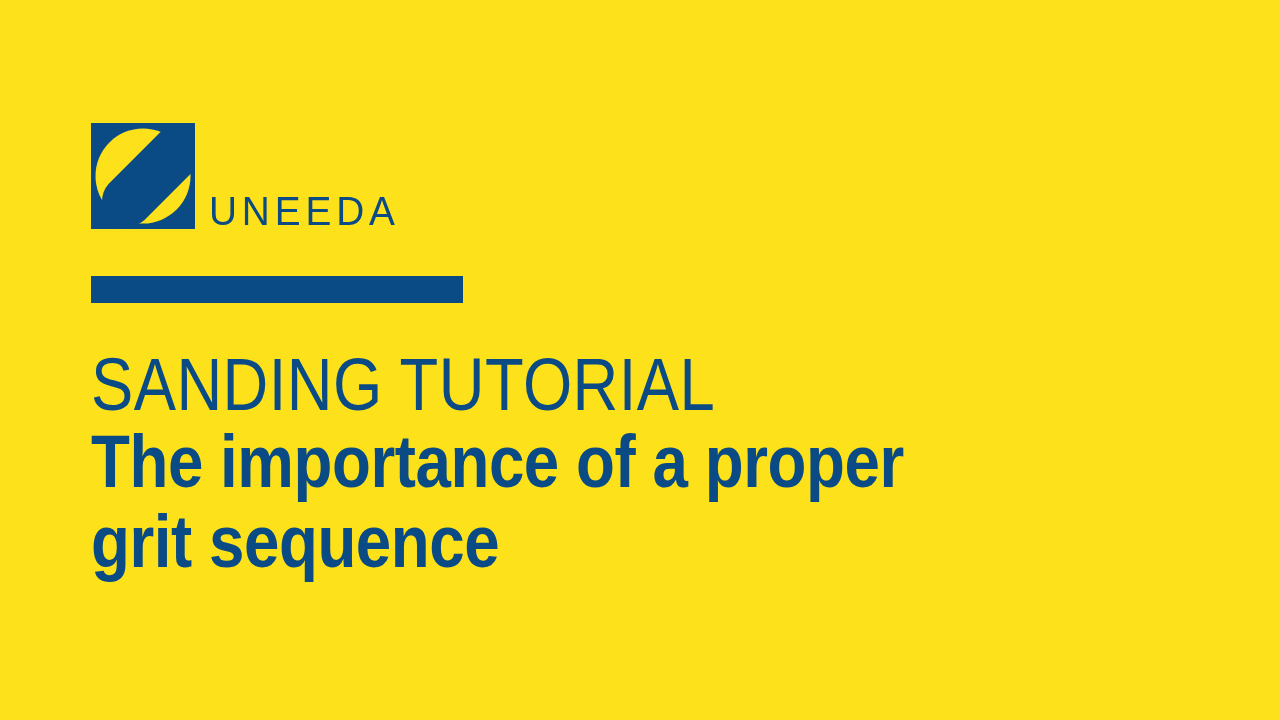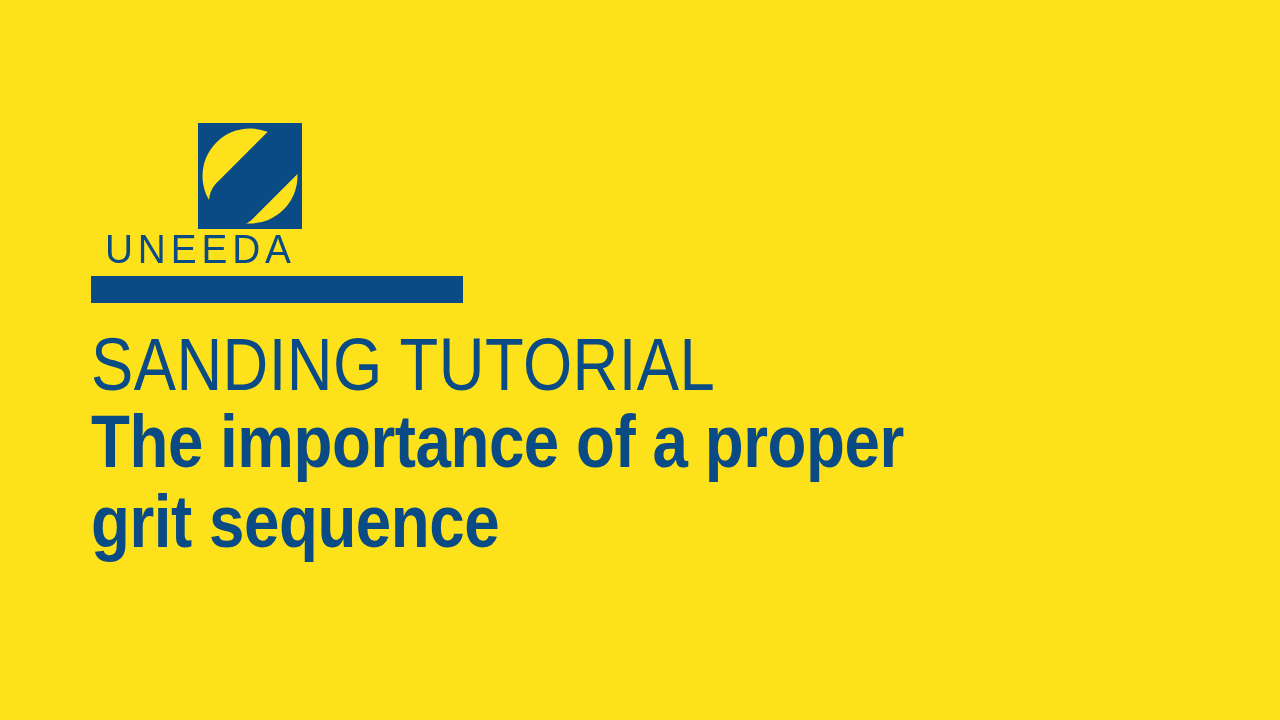--- a/index.html
+++ b/index.html
@@ -23,21 +23,21 @@
     background: #fce11b;
   }
 
   
   #brand-lockup {
     position: absolute;
     left: 91px;
     top: 123px;
     height: 106px;
     display: flex;
-    flex-direction: column;
+    flex-direction: row;
     align-items: flex-end;
     justify-content: space-between;
   }
 
   #logo-mark {
     width: 104px;
     height: 106px;
     display: block;
     flex: 0 0 auto;
   }
@@ -64,21 +64,21 @@
     top: 276px;
     width: 372px;
     height: 27px;
     background: #0a4a85;
   }
 
   
   #text-block {
     position: absolute;
     left: 91px;
-    top: 326px;
+    top: 346px;
     width: 1000px;
   }
 
   #eyebrow {
     color: #0a4a85;
     font-family: "Liberation Sans Narrow", "Liberation Sans", sans-serif;
     font-size: 75px;
     font-weight: 300;
     line-height: 76px;
     letter-spacing: 0.5px;

